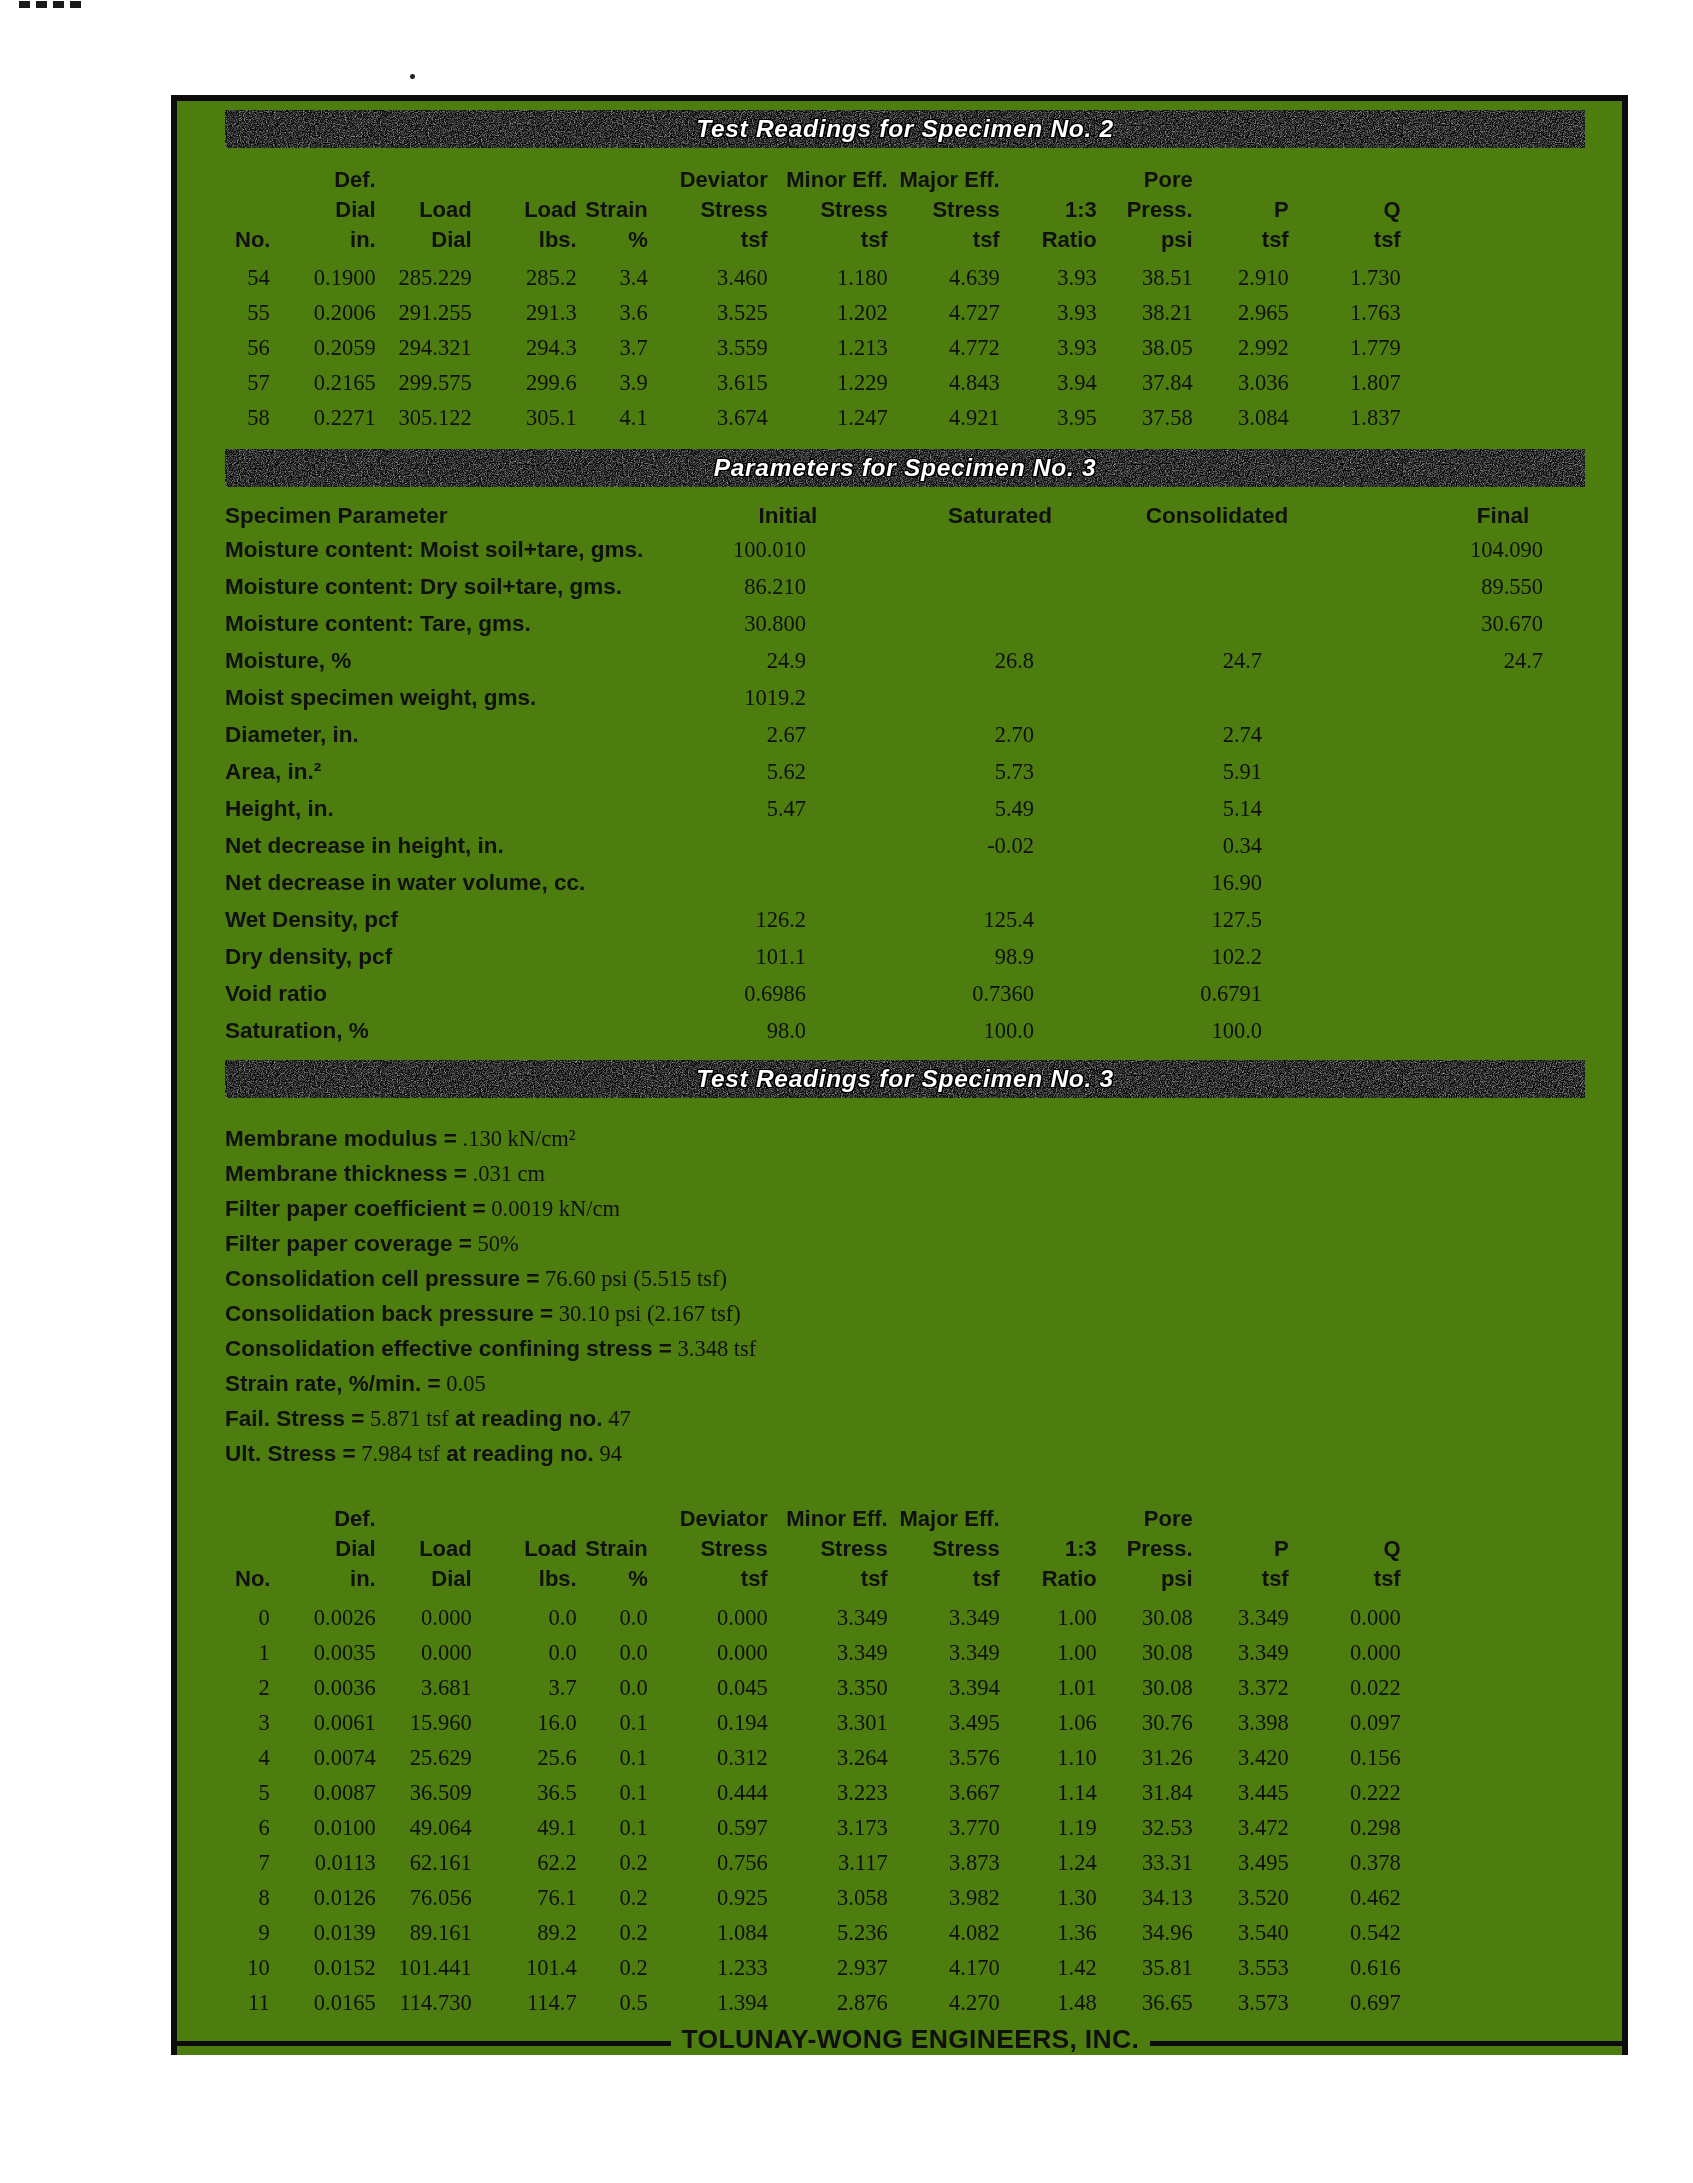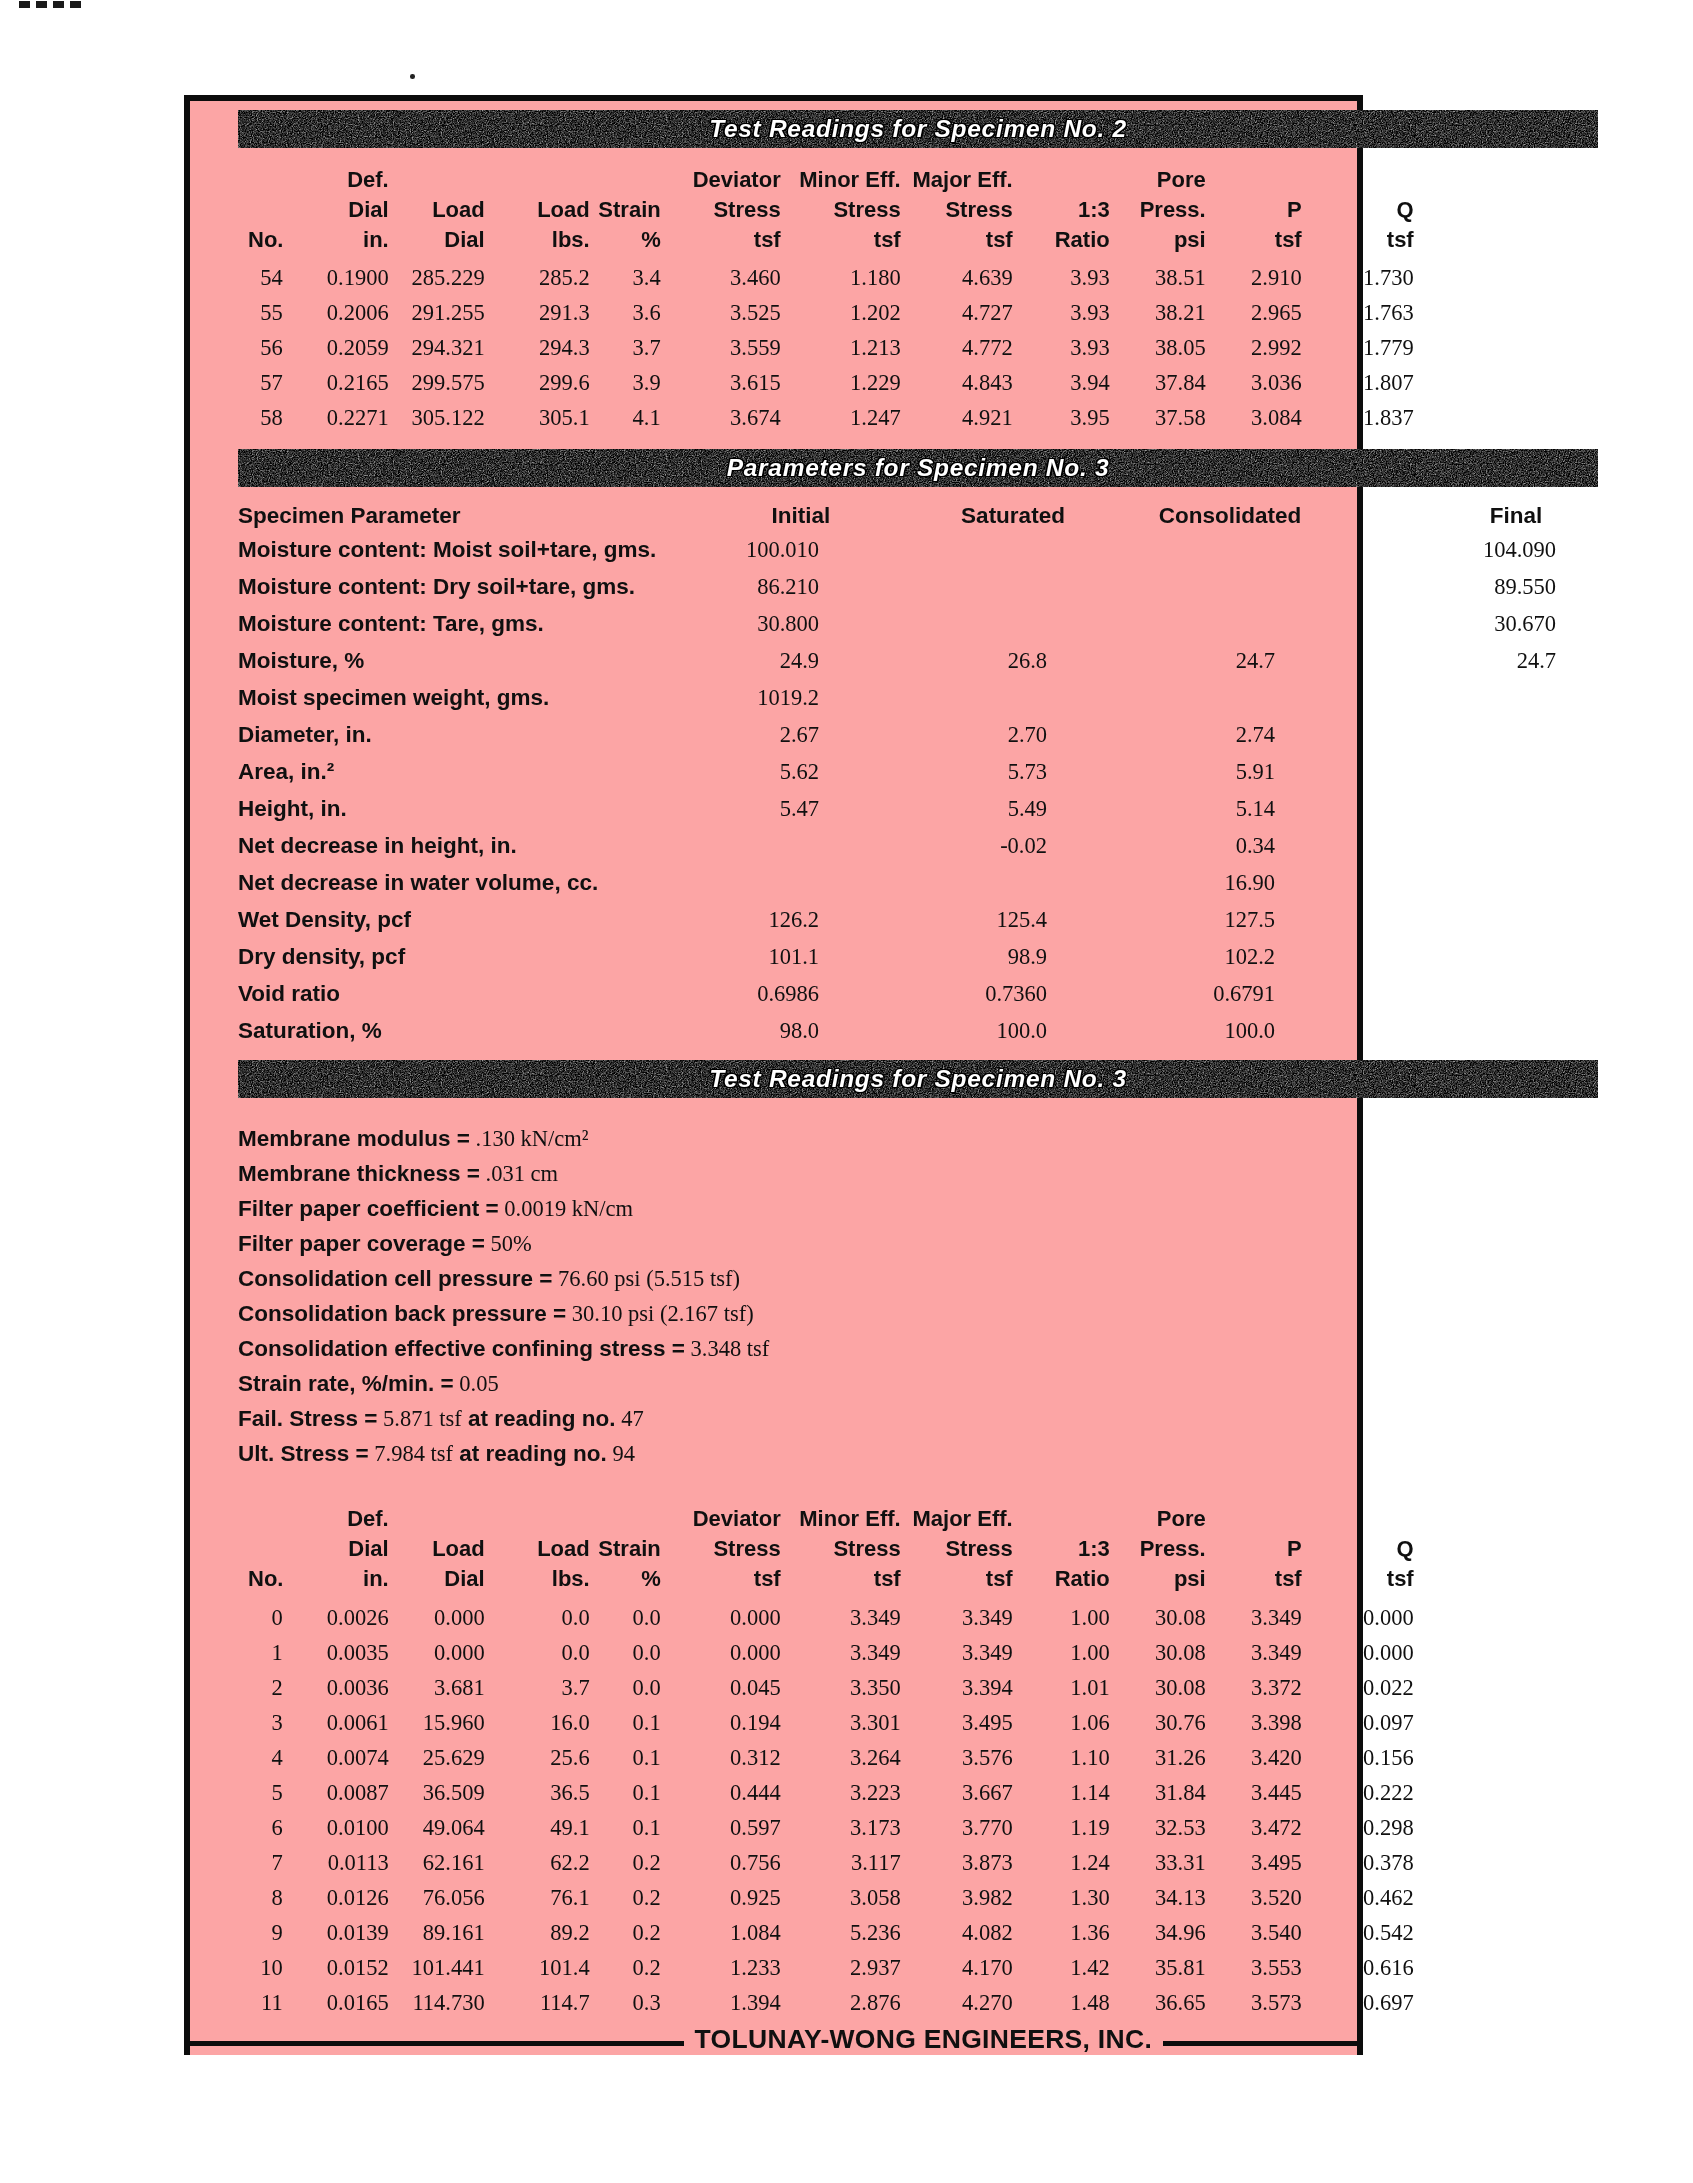--- a/index.html
+++ b/index.html
@@ -1,21 +1,21 @@
 <!DOCTYPE html>
 <html style="font-size:10.6px"><head>
 <meta charset="utf-8">
 <style>
   html,body{margin:0;padding:0;background:#ffffff;}
   body{width:1694px;height:2183px;position:relative;overflow:hidden;
        font-family:"Liberation Sans",sans-serif;color:#101010;
        -webkit-font-smoothing:antialiased;}
-  .doc-box{position:absolute;left:184px;top:95px;width:1179px;height:1960px;
+  .doc-box{position:absolute;left:171px;top:95px;width:1457px;height:1960px;
            border:6px solid #0c0c0c;border-bottom:none;box-sizing:border-box;
-           background:#fca5a5;}
+           background:#4d7c0f;}
   
   .artifact-dashes{position:absolute;left:18.5px;top:1.3px;width:64px;height:6.6px;
       background:repeating-linear-gradient(90deg,#1a1a1a 0 10.6px,transparent 10.6px 17px);}
   .artifact-dot{position:absolute;left:410px;top:74px;width:4.6px;height:4.6px;border-radius:50%;background:#222;}
   
   .secbar{position:relative;margin-left:48px;width:1360px;height:38px;
           background:#9b9b9b;overflow:hidden;display:flex;align-items:center;justify-content:center;}
   .secbar svg{position:absolute;left:0;top:0;width:100%;height:100%;}
   .secbar .title{position:relative;z-index:2;font-style:italic;font-weight:bold;font-size:24.5px;
           letter-spacing:0.7px;color:#ffffff;white-space:nowrap;
@@ -573,21 +573,21 @@
         <div class="num">1.42</div>
         <div class="num">35.81</div>
         <div class="num">3.553</div>
         <div class="num">0.616</div>
       </div>
       <div class="trow">
         <div class="num">11</div>
         <div class="num">0.0165</div>
         <div class="num">114.730</div>
         <div class="num">114.7</div>
-        <div class="num">0.3</div>
+        <div class="num">0.5</div>
         <div class="num">1.394</div>
         <div class="num">2.876</div>
         <div class="num">4.270</div>
         <div class="num">1.48</div>
         <div class="num">36.65</div>
         <div class="num">3.573</div>
         <div class="num">0.697</div>
       </div>
     </div>
 

